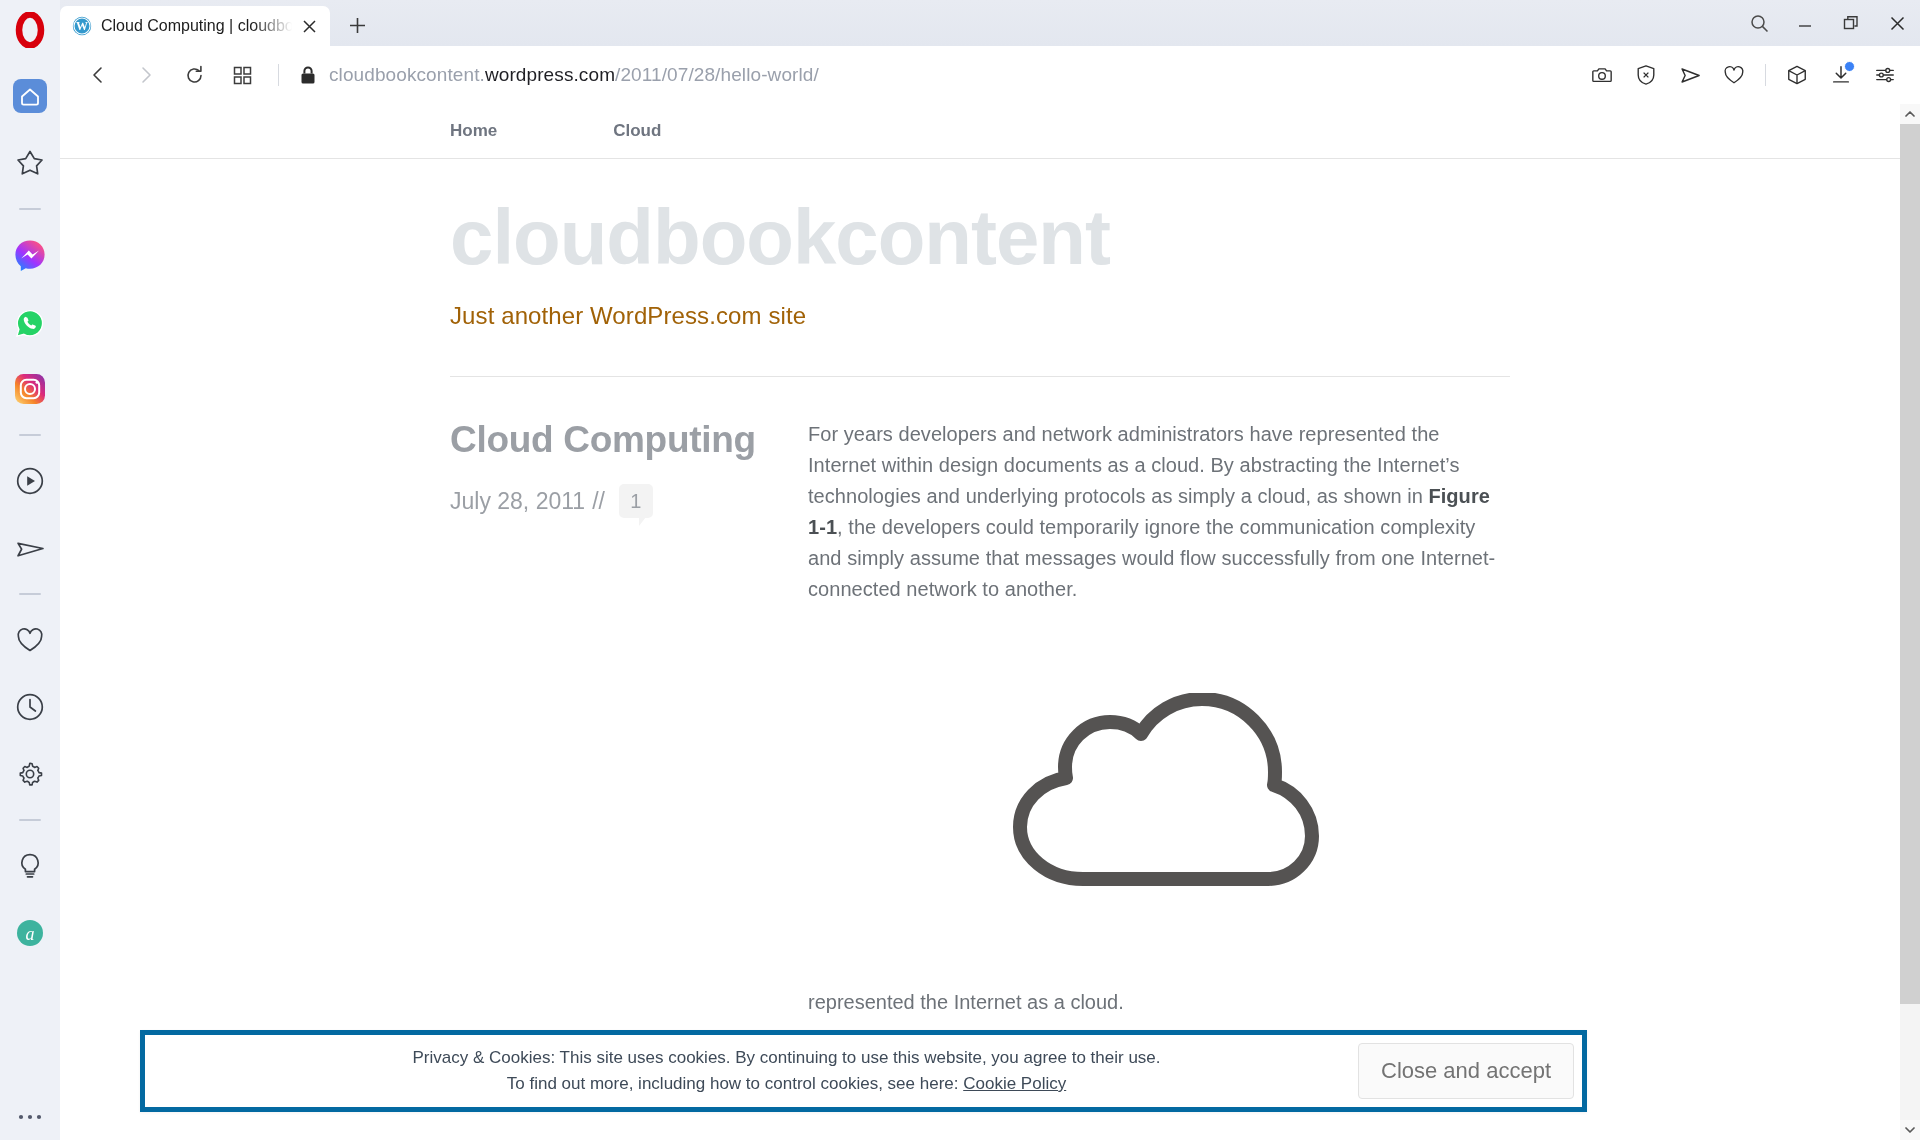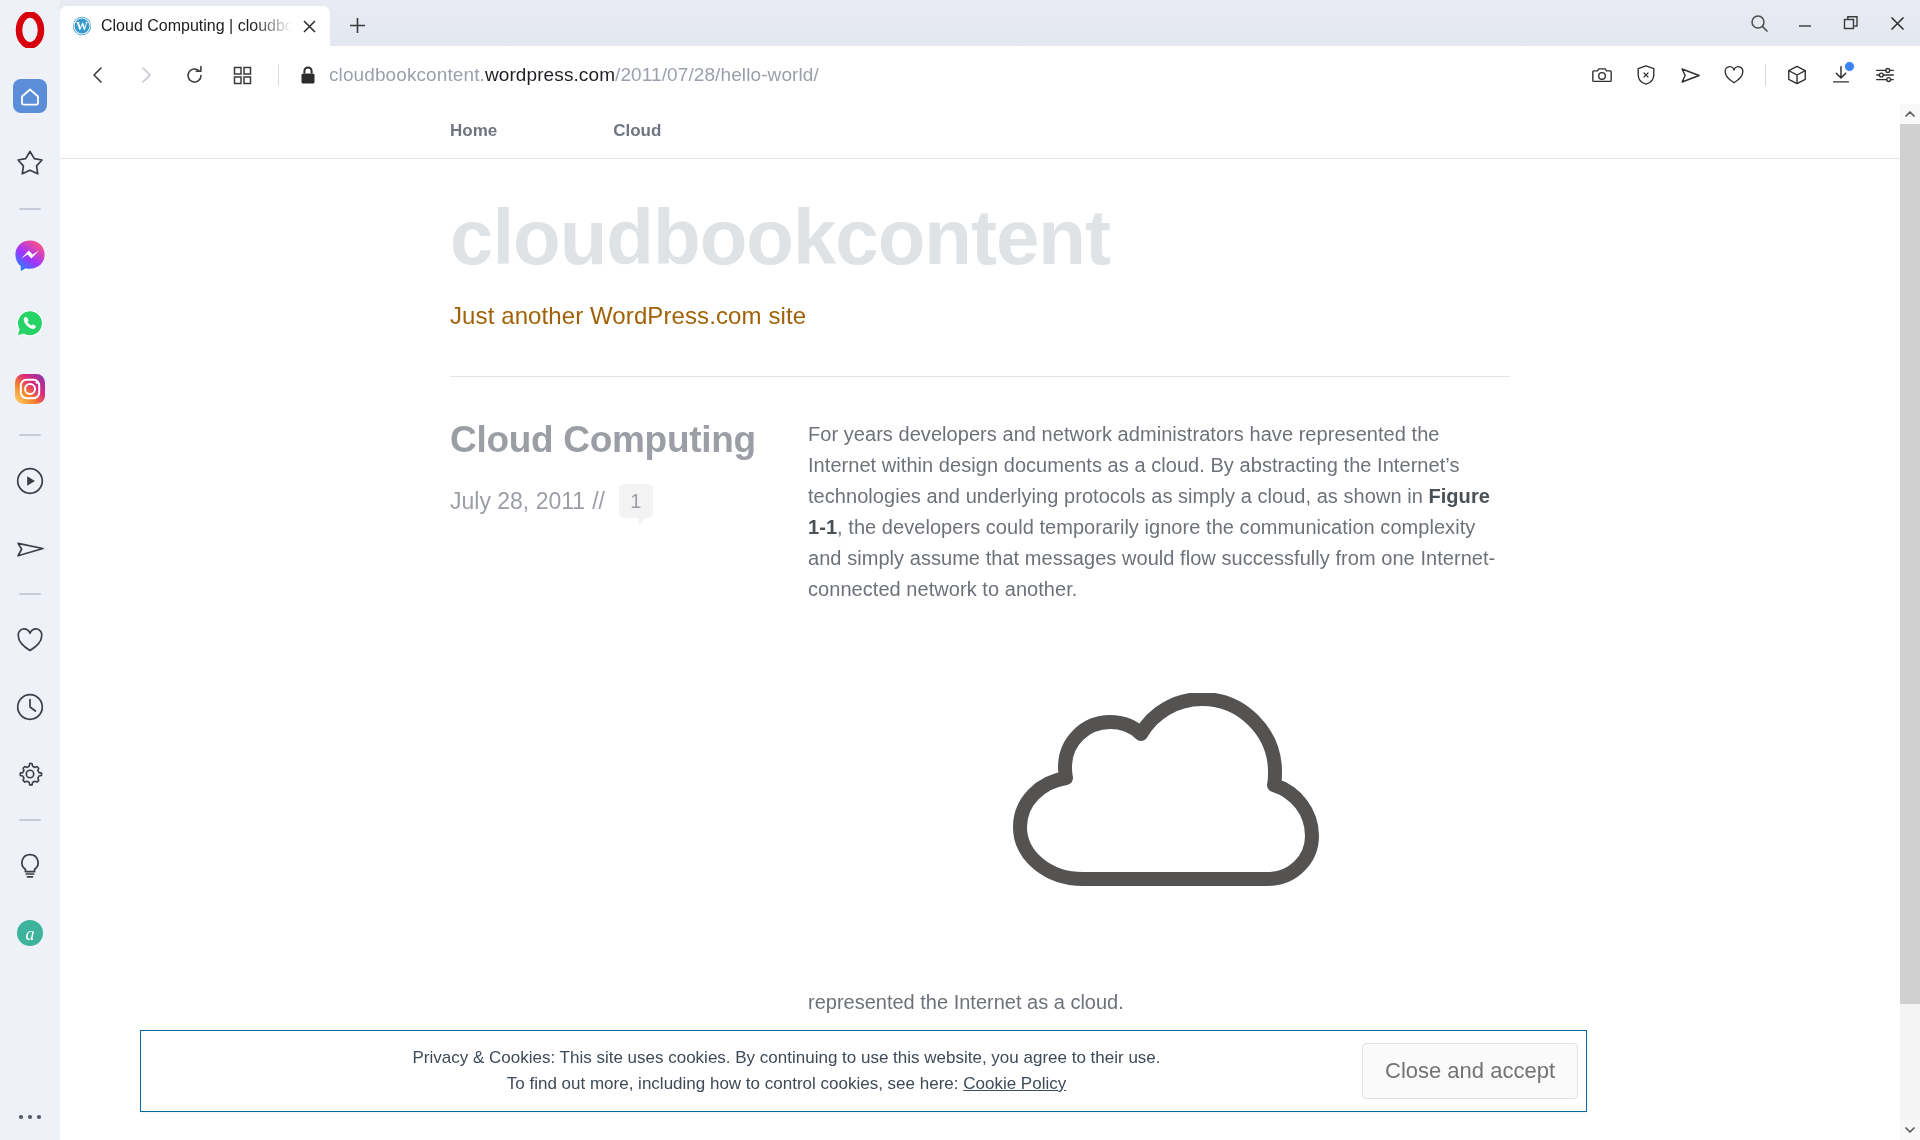--- a/index.html
+++ b/index.html
@@ -108,21 +108,21 @@
   }
   #post-body-col { flex: 1 1 auto; }
   #post-para { font-size: 20px; line-height: 1.55; color: #6d7278; letter-spacing: .05px; }
   #post-para b { color: #4b5054; font-weight: bold; }
   #figure-wrap { margin-top: 88px; display: flex; justify-content: center; }
   #para2 { margin-top: 90px; font-size: 20px; line-height: 1.55; color: #6d7278; text-align: left; }
 
   
   #cookie-banner {
     position: absolute; left: 80px; bottom: 28px; width: 1447px; height: 82px;
-    background: #ffffff; border: 1px solid #0369a1;
+    background: #ffffff; border: 5px solid #0369a1;
     display: flex; align-items: center; justify-content: center;
     box-shadow: 0 1px 3px rgba(0,0,0,.05); z-index: 20;
   }
   #cookie-text { font-size: 17px; color: #3e4a58; text-align: center; line-height: 1.55; flex: 1 1 auto; padding-left: 70px;}
   #cookie-text a { color: #3e4a58; text-decoration: underline; }
   #cookie-accept {
     margin-right: 8px; background: #fafafa; border: 1px solid #e2e2e2; border-radius: 4px;
     font-family: "Liberation Sans", sans-serif;
     font-size: 22px; color: #737373; padding: 14px 22px; white-space: nowrap;
   }

